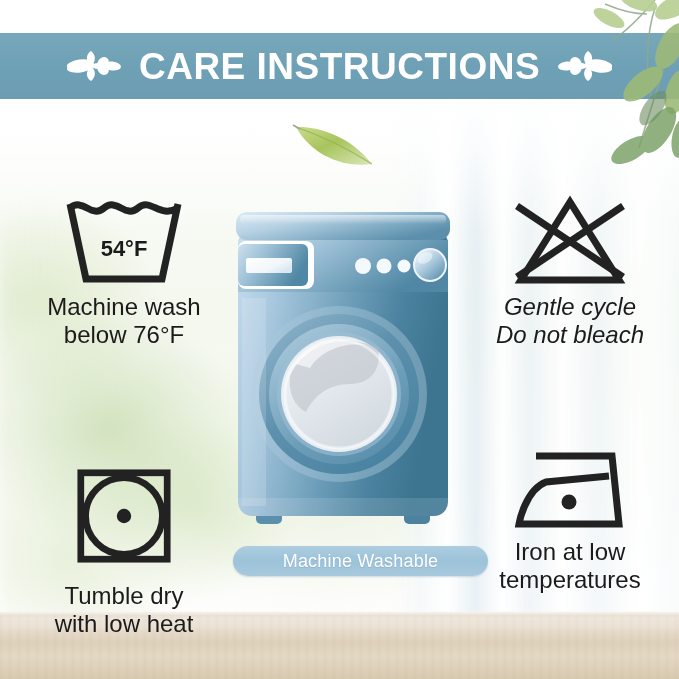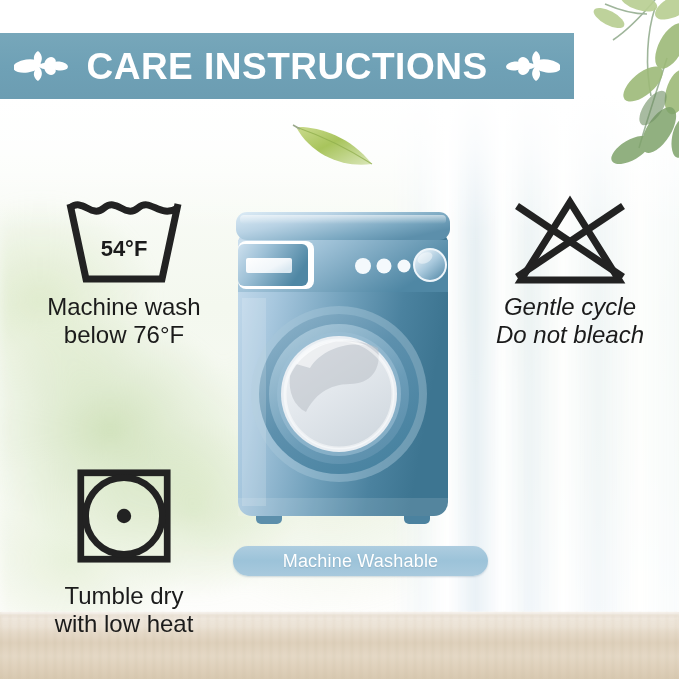--- a/index.html
+++ b/index.html
@@ -73,21 +73,21 @@
     filter:blur(1.2px);
   }
   .table-edge {
     position:absolute; left:0; right:0; top:612px; height:4px;
     background:linear-gradient(180deg,rgba(255,255,255,.95),rgba(214,200,178,.7));
     filter:blur(1px);
   }
 
   
   .banner {
-    position:absolute; left:0; top:33px; width:574px; height:66px;
+    position:absolute; left:0; top:33px; width:679px; height:66px;
     background:linear-gradient(180deg,#77a7ba 0%,#6fa1b6 50%,#6c9db2 100%);
     display:flex; align-items:center; justify-content:center; gap:18px;
     z-index:14;
   }
   .banner-title {
     color:#ffffff;
     font-size:37px;
     font-weight:700;
     letter-spacing:.5px;
     line-height:1;
@@ -353,14 +353,26 @@
           <rect x="5" y="5" width="90" height="90"></rect>
           <circle cx="50" cy="50" r="40"></circle>
         </g>
         <circle cx="50" cy="50" r="7.5" fill="#222222"></circle>
       </svg>
     </div>
     <div class="cell-caption">Tumble dry
 with low heat</div>
   </div>
 
+  <div class="cell cell-iron">
+    <div class="icon-wrap">
+      <svg class="cell-icon" viewBox="0 0 118 86" width="118" height="86">
+        <g fill="none" stroke="#222222" stroke-width="7" stroke-linejoin="miter" stroke-linecap="butt">
+          <path d="M25 10 L101 10 L108 78 L8 78 C8 78 14 44 35 36 L98 30"></path>
+        </g>
+        <circle cx="58" cy="56" r="7.5" fill="#222222"></circle>
+      </svg>
+    </div>
+    <div class="cell-caption">Iron at low
+temperatures</div>
+  </div>
 
 </div>
 
 </body></html>

